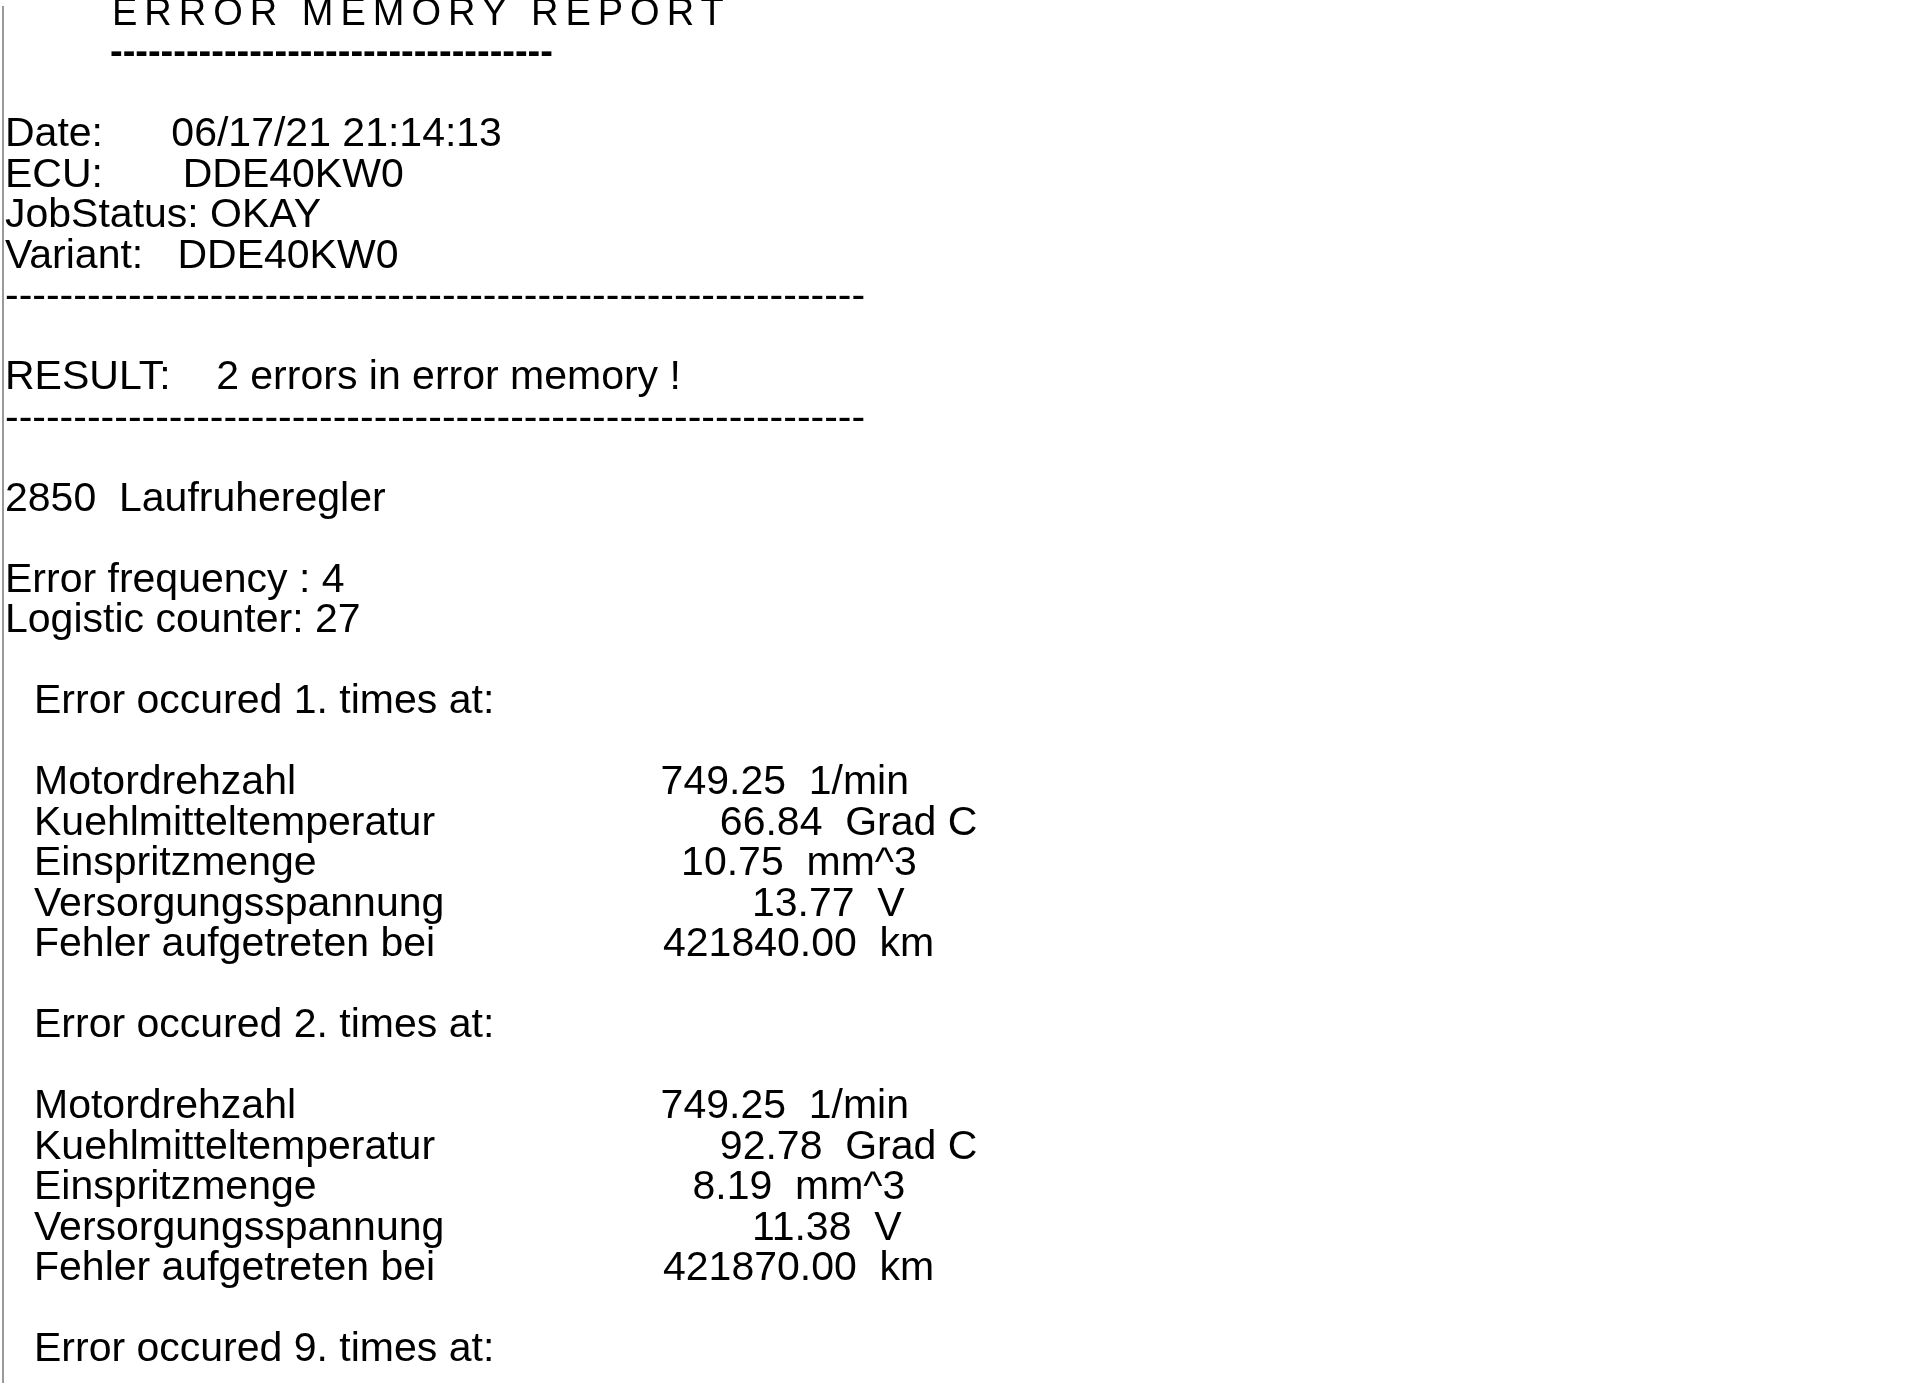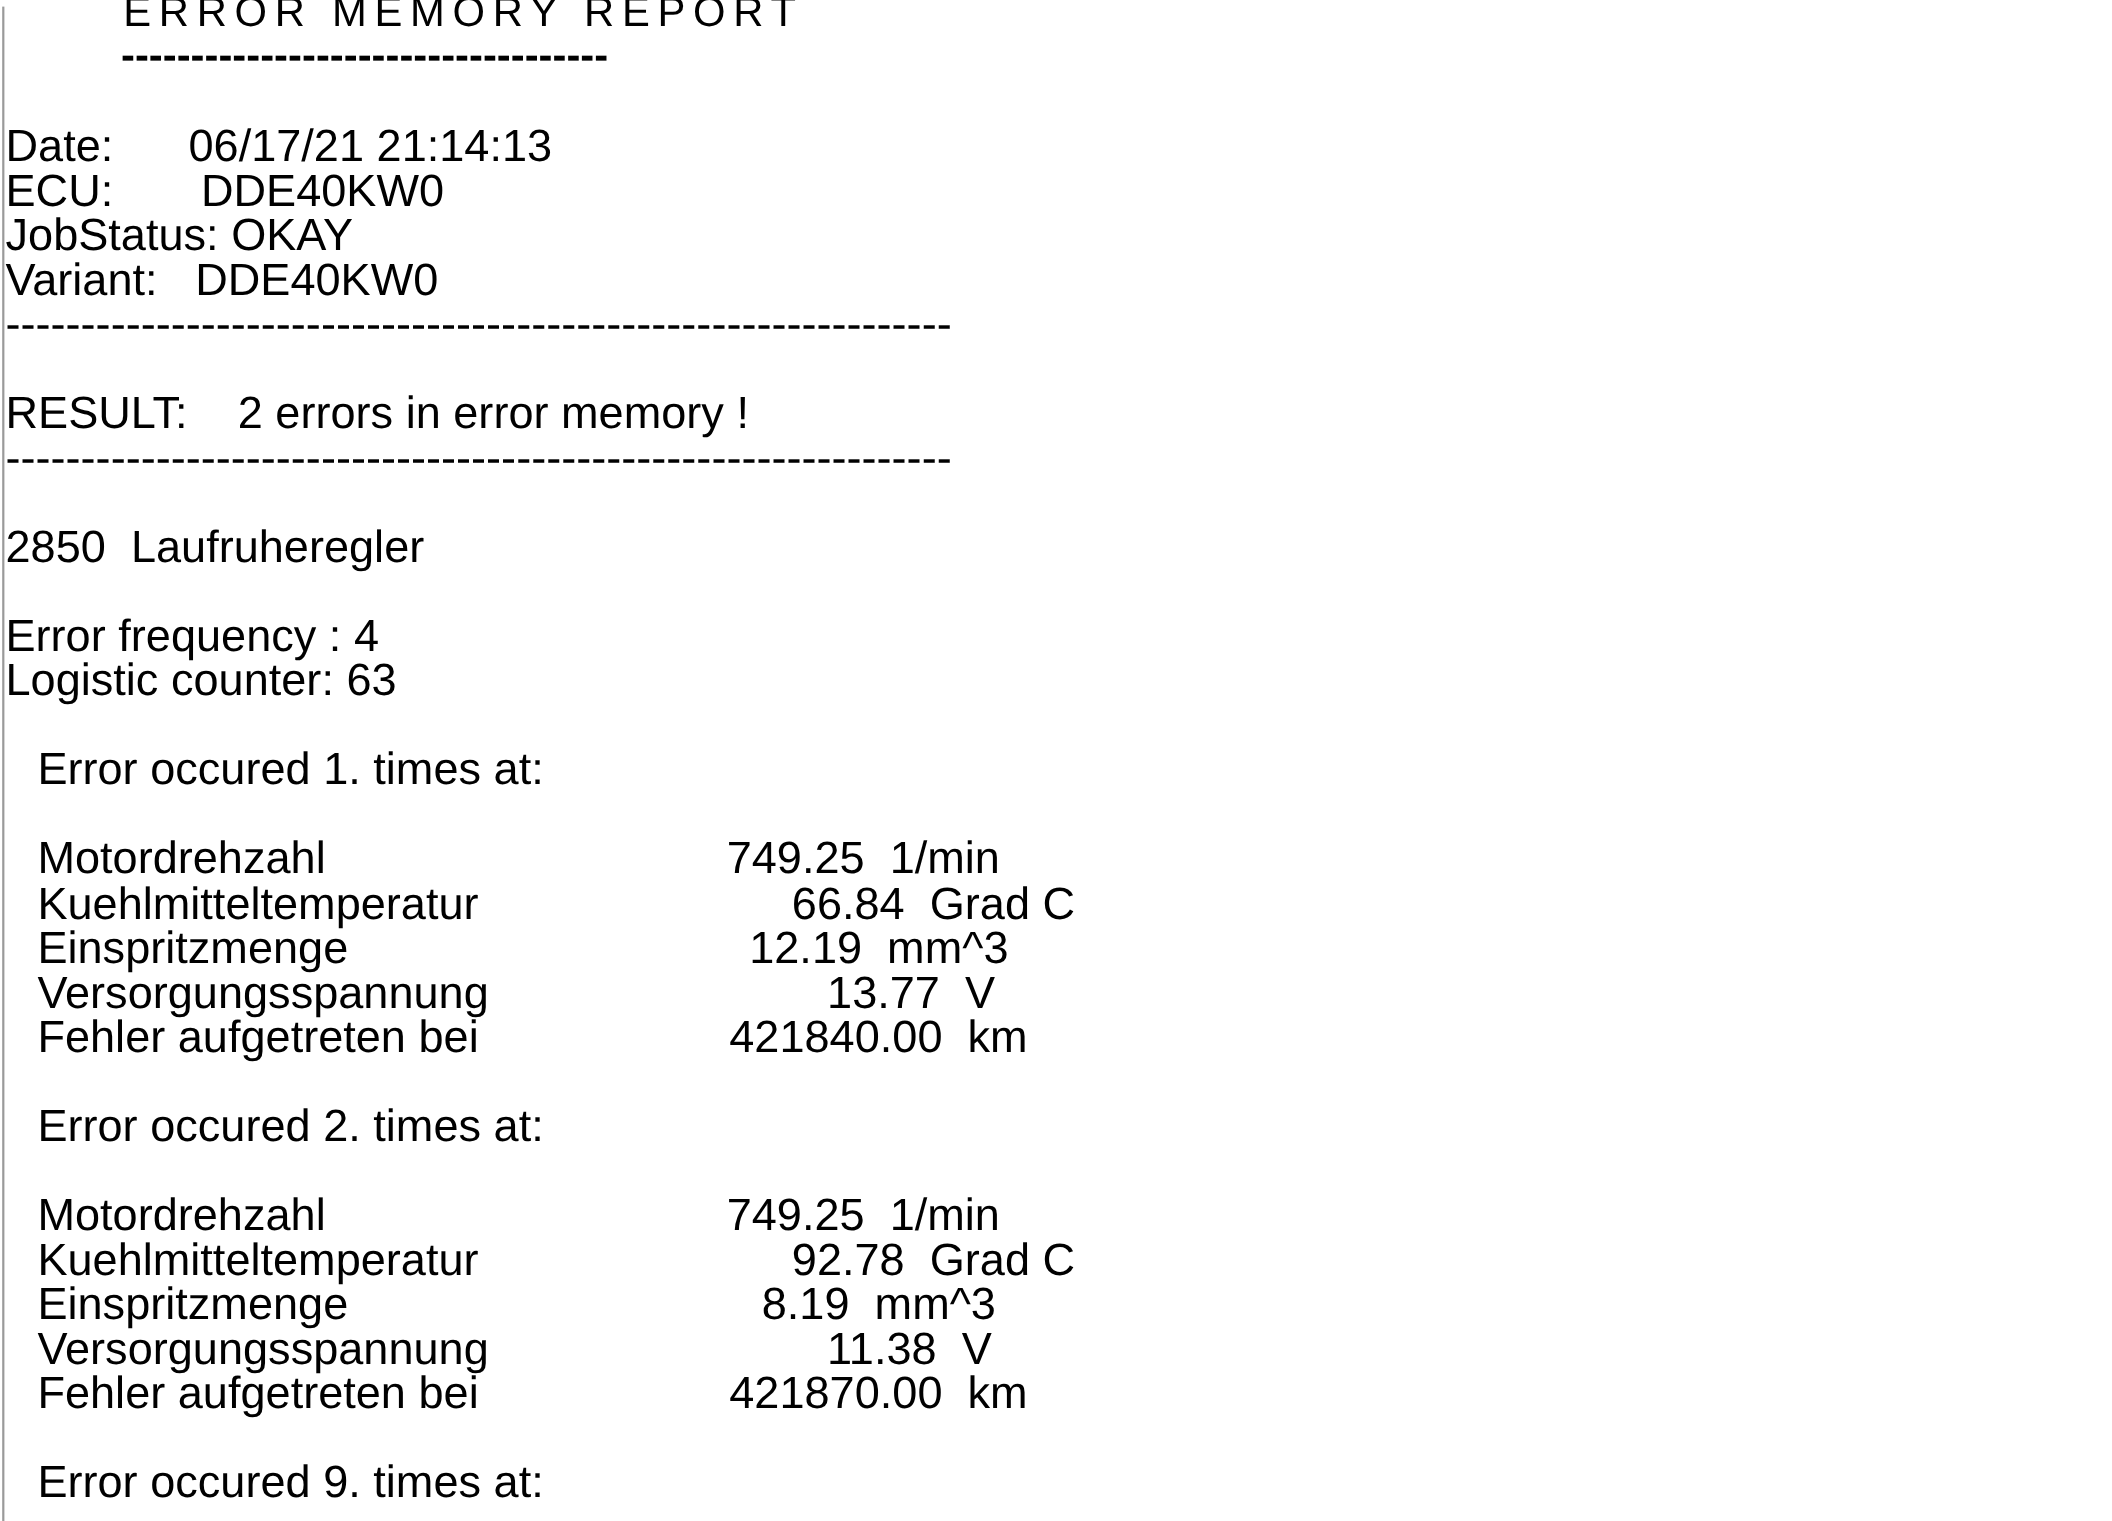--- a/index.html
+++ b/index.html
@@ -70,28 +70,28 @@
   <div class="line">JobStatus: OKAY</div>
   <div class="line">Variant:   DDE40KW0</div>
   <div class="line">---------------------------------------------------------------</div>
   <div class="line"></div>
   <div class="line">RESULT:    2 errors in error memory !</div>
   <div class="line">---------------------------------------------------------------</div>
   <div class="line"></div>
   <div class="line">2850  Laufruheregler</div>
   <div class="line"></div>
   <div class="line">Error frequency : 4</div>
-  <div class="line">Logistic counter: 63</div>
+  <div class="line">Logistic counter: 27</div>
   <div class="line"></div>
 
   <div class="line indent">Error occured 1. times at:</div>
   <div class="line"></div>
   <div class="line indent">Motordrehzahl                                749.25  1/min</div>
   <div class="line indent">Kuehlmitteltemperatur                         66.84  Grad C</div>
-  <div class="line indent">Einspritzmenge                                12.19  mm^3</div>
+  <div class="line indent">Einspritzmenge                                10.75  mm^3</div>
   <div class="line indent">Versorgungsspannung                           13.77  V</div>
   <div class="line indent">Fehler aufgetreten bei                    421840.00  km</div>
   <div class="line"></div>
 
   <div class="line indent">Error occured 2. times at:</div>
   <div class="line"></div>
   <div class="line indent">Motordrehzahl                                749.25  1/min</div>
   <div class="line indent">Kuehlmitteltemperatur                         92.78  Grad C</div>
   <div class="line indent">Einspritzmenge                                 8.19  mm^3</div>
   <div class="line indent">Versorgungsspannung                           11.38  V</div>

